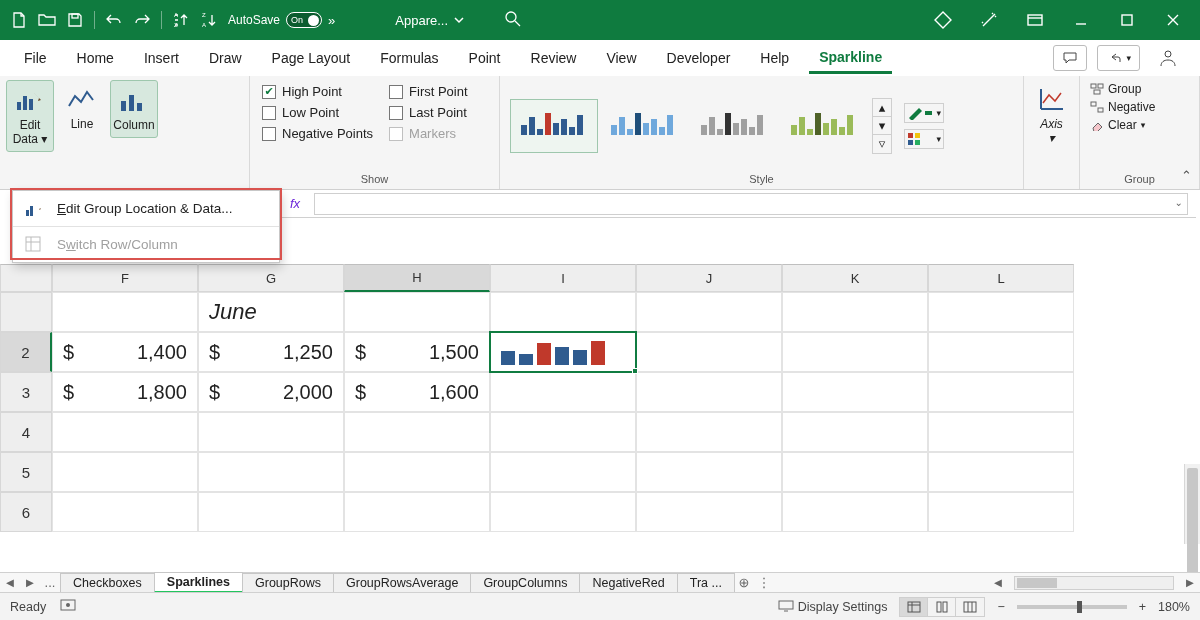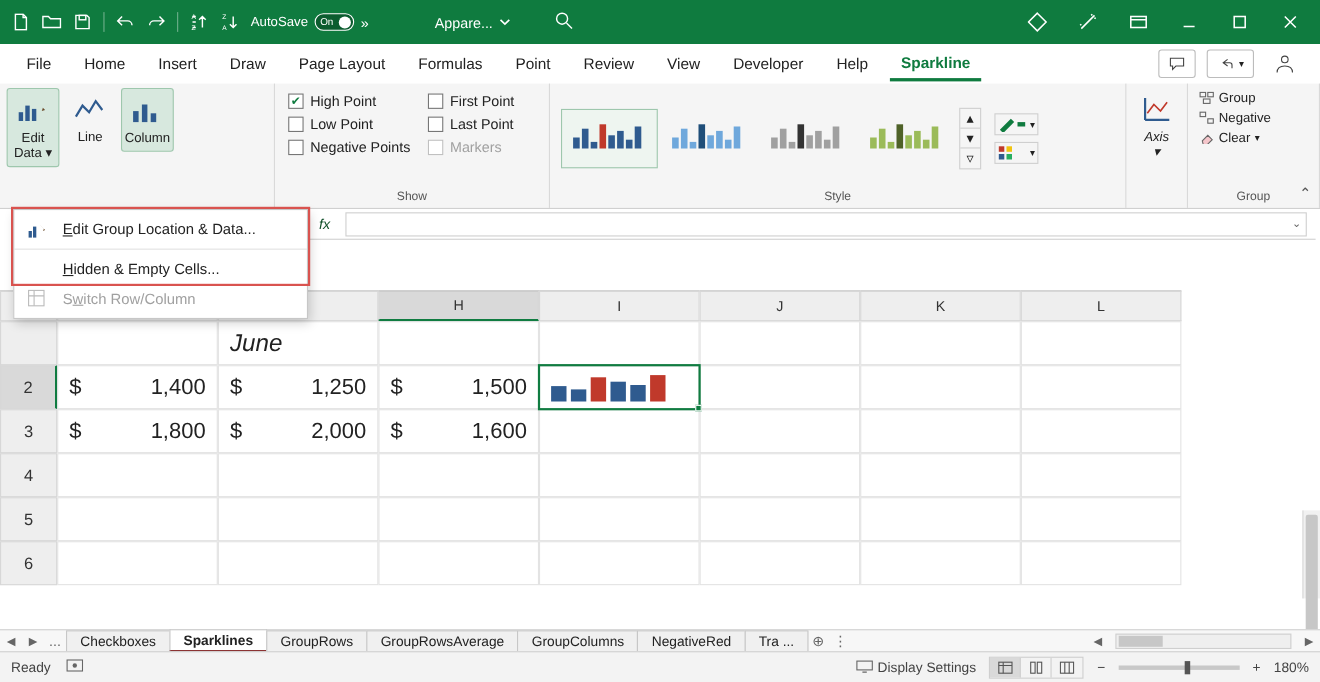--- a/index.html
+++ b/index.html
@@ -60,21 +60,21 @@
   
   .dropdown { position:absolute; top:190px; left:12px; width:268px; background:#fff; border:1px solid #c7c7c7; box-shadow:2px 4px 10px rgba(0,0,0,.2); z-index:50; padding:4px 0; }
   .dropdown .menu-item { padding:6px 14px 6px 44px; font-size:13.5px; position:relative; cursor:pointer; }
   .dropdown .menu-item .mi-icon { position:absolute; left:12px; top:5px; width:18px; height:18px; }
   .dropdown .menu-item.dis { color:#a0a0a0; }
   .dropdown .menu-sep { height:1px; background:#e2e2e2; margin:4px 0; }
   .dropdown .highlight-box { position:absolute; border:2px solid #d9534f; pointer-events:none; }
 
   
   .formula-bar { height:28px; border-bottom:1px solid #d0d0d0; display:flex; align-items:center; }
-  .fx-label { width:30px; text-align:center; font-style:italic; color:#14532d;}
+  .fx-label { width:30px; text-align:center; font-style:italic; color:#6d28d9;}
   .fx-input { flex:1; height:22px; border:1px solid #cfcfcf; margin:0 8px 0 4px; background:#fff; padding:0 6px; font-size:13px; position:relative;}
   .fx-caret { position:absolute; right:4px; top:3px; color:#666; font-size:10px;}
 
   
   .grid-area { position:absolute; top:218px; bottom:28px; left:0; right:0; overflow:hidden; }
   .grid { display:grid; grid-template-columns: 52px repeat(7, 146px); }
   .col-head { height:28px; background:#eeeeee; border:1px solid #d7d7d7; border-top:1px solid #bfbfbf; display:flex; align-items:center; justify-content:center; font-size:13px; color:#333; position:relative;}
   .col-head.sel { background:#d9d9d9; border-bottom:2px solid #107c41;}
   .row-head { background:#eeeeee; border:1px solid #d7d7d7; display:flex; align-items:center; justify-content:center; font-size:15px; color:#333;}
   .row-head.sel { background:#d9d9d9; border-right:2px solid #107c41;}
@@ -86,21 +86,21 @@
   .sel-handle { position:absolute; right:-3px; bottom:-3px; width:6px; height:6px; background:#107c41; border:1px solid #fff;}
 
   .spark-col { display:flex; align-items:flex-end; gap:4px; height:26px; }
   .spark-col div { width:14px; }
 
   .vscroll { position:absolute; right:0; top:246px; bottom:48px; width:16px; background:#f1f1f1; border-left:1px solid #d7d7d7;}
   .vscroll .thumb { position:absolute; left:2px; right:2px; top:4px; height:130px; background:#c7c7c7; border-radius:2px;}
   .hscroll-container { position:absolute; bottom:28px; left:0; right:0; height:20px; display:flex; align-items:center; border-top:1px solid #d0d0d0; background:#f7f7f7;}
   .sheet-nav-btn { width:20px; text-align:center; color:#666; cursor:pointer;}
   .sheet-tab { padding:2px 12px; border:1px solid #c7c7c7; background:#f0f0f0; margin-right:-1px; font-size:12.5px; cursor:pointer; white-space:nowrap;}
-  .sheet-tab.active { background:#fff; border-bottom:2px solid #7f1d1d; font-weight:600;}
+  .sheet-tab.active { background:#fff; border-bottom:2px solid #22c55e; font-weight:600;}
   .hscroll-track { flex:0 0 160px; height:14px; background:#efefef; border:1px solid #cfcfcf; margin:0 6px; position:relative;}
   .hscroll-track .hthumb { position:absolute; left:2px; top:1px; width:40px; bottom:1px; background:#c7c7c7;}
 
   
   .statusbar { position:absolute; bottom:0; left:0; right:0; height:28px; background:#f3f3f3; border-top:1px solid #d0d0d0; display:flex; align-items:center; padding:0 10px; font-size:12.5px; gap:14px; color:#444;}
   .statusbar .right { margin-left:auto; display:flex; align-items:center; gap:12px;}
   .view-btns { display:flex; border:1px solid #cfcfcf; }
   .view-btns div { width:28px; height:18px; border-right:1px solid #cfcfcf; display:flex; align-items:center; justify-content:center;}
   .view-btns div:last-child{border-right:0;}
   .zoom-slider { width:110px; height:4px; background:#c8c8c8; position:relative; }
@@ -459,23 +459,20 @@
   <div class="highlight-box" style="top:-3px; left:-3px; right:-3px; height:72px;"></div>
   <div class="menu-item">
     <span class="mi-icon"><svg width="18" height="18">
           <rect x="1" y="10" width="3" height="6" fill="#2f5b8f"></rect>
           <rect x="5" y="6" width="3" height="10" fill="#2f5b8f"></rect>
           <path d="M10 3l6 6-2 1 1-2z" fill="#6a4a2a"></path>
         </svg></span>
     <u class="mn">E</u>dit Group Location &amp; Data...
   </div>
   <div class="menu-sep"></div>
-  <div class="menu-item">
-    <u class="mn">H</u>idden &amp; Empty Cells...
-  </div>
   <div class="menu-item dis">
     <span class="mi-icon"><svg width="16" height="16">
           <rect x="1" y="1" width="14" height="14" fill="none" stroke="#bbb"></rect>
           <path d="M1 6h14M6 1v14" stroke="#bbb"></path>
         </svg></span>
     S<u class="mn">w</u>itch Row/Column
   </div>
 </div>
 
 <div class="grid-area">

